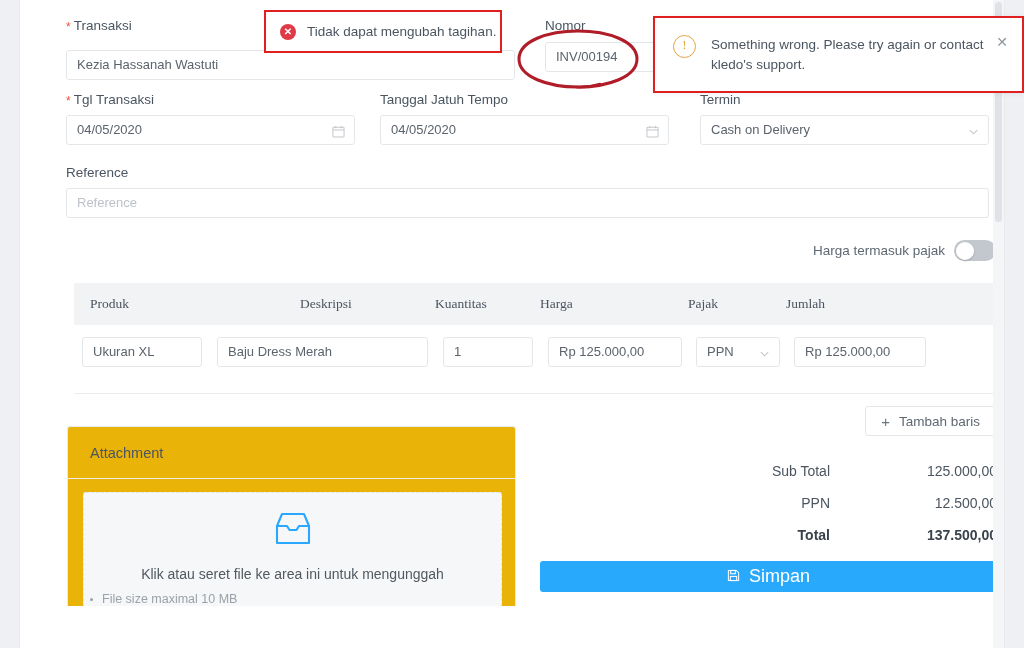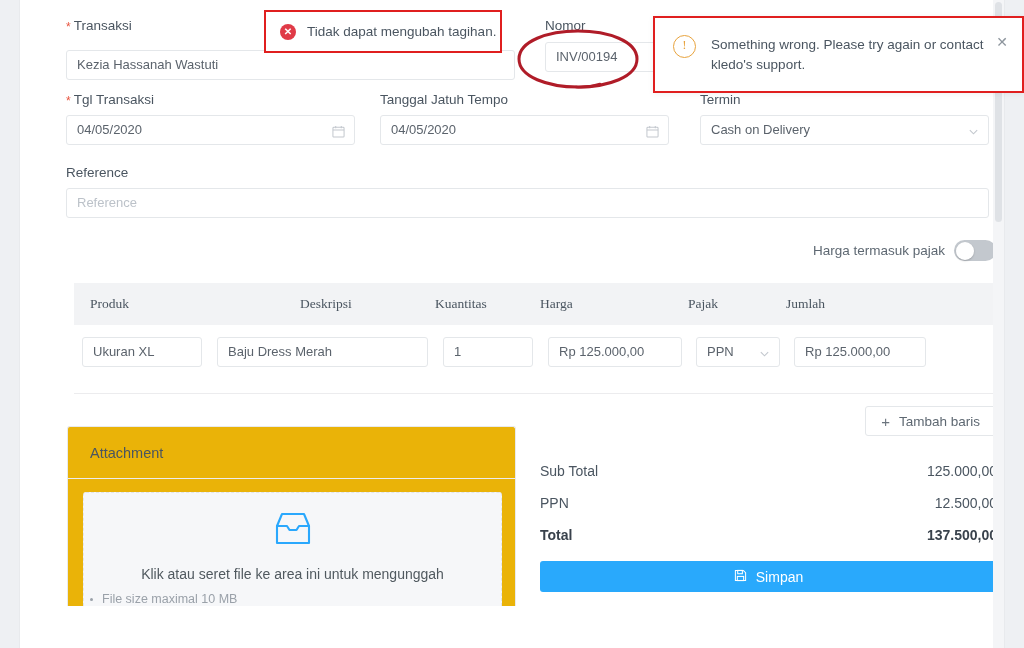--- a/index.html
+++ b/index.html
@@ -286,34 +286,34 @@
     width: 457px;
   }
   .total-line {
     display: flex;
     justify-content: space-between;
     align-items: center;
     height: 32px;
     font-size: 14px;
     color: #4a5560;
   }
-  .total-line .tl-label { width: 290px; text-align: left; }
+  .total-line .tl-label { width: 290px; text-align: right; }
   .total-line .tl-value { width: 160px; text-align: right; }
   .total-line.grand { font-weight: bold; color: #39424c; }
 
   #btn-simpan {
     position: absolute;
     left: 474px;
     top: 561px;
     width: 457px;
     height: 31px;
     background: #29a9fc;
     border-radius: 3px;
     color: #fff;
-    font-size: 14px;
+    font-size: 18px;
     display: flex;
     align-items: center;
     justify-content: center;
     gap: 9px;
     cursor: pointer;
   }
 
   
   #inline-error {
     position: absolute;

